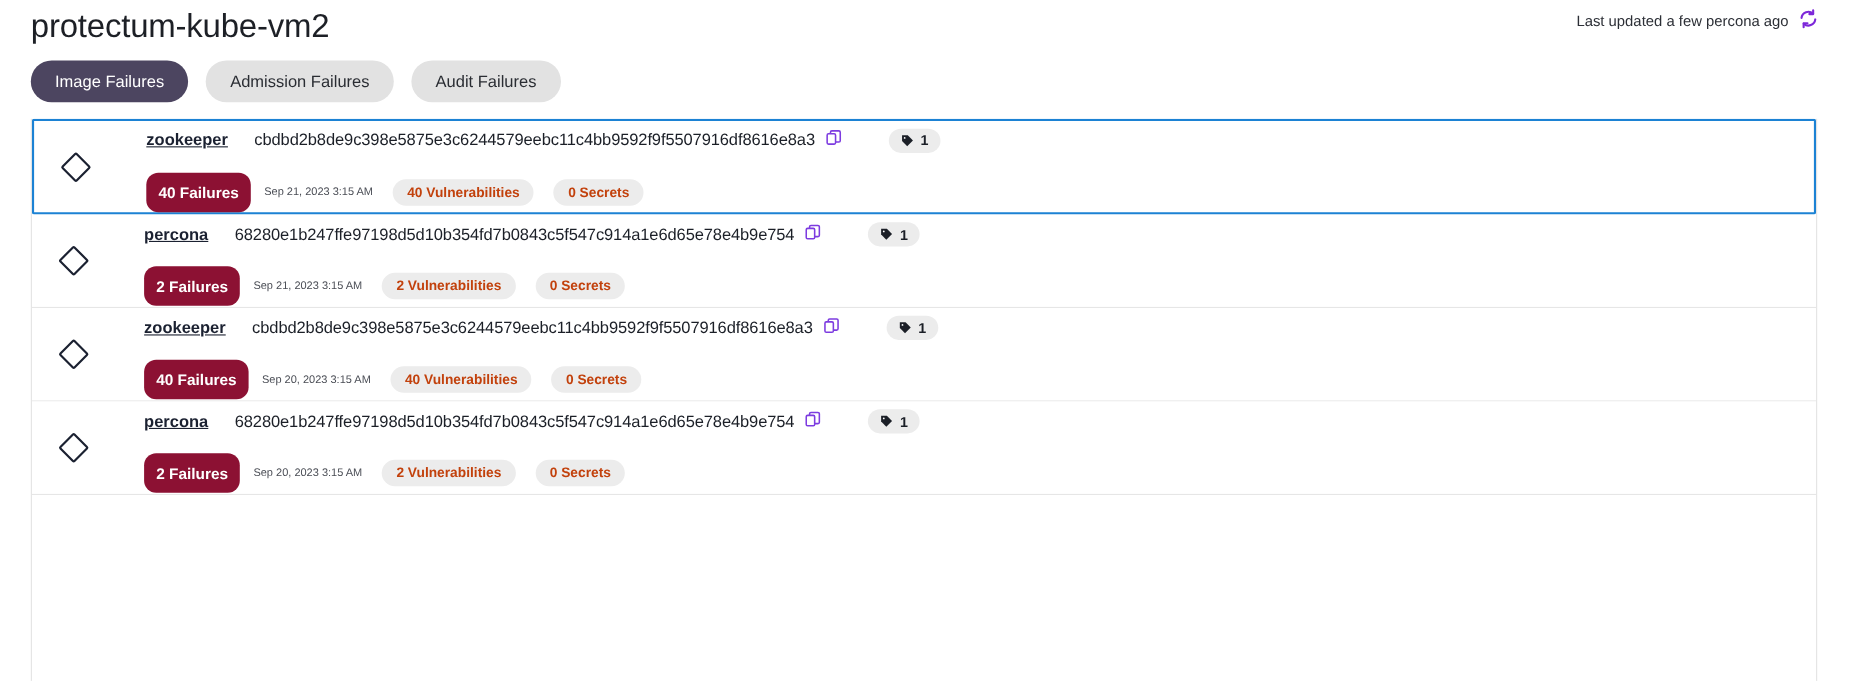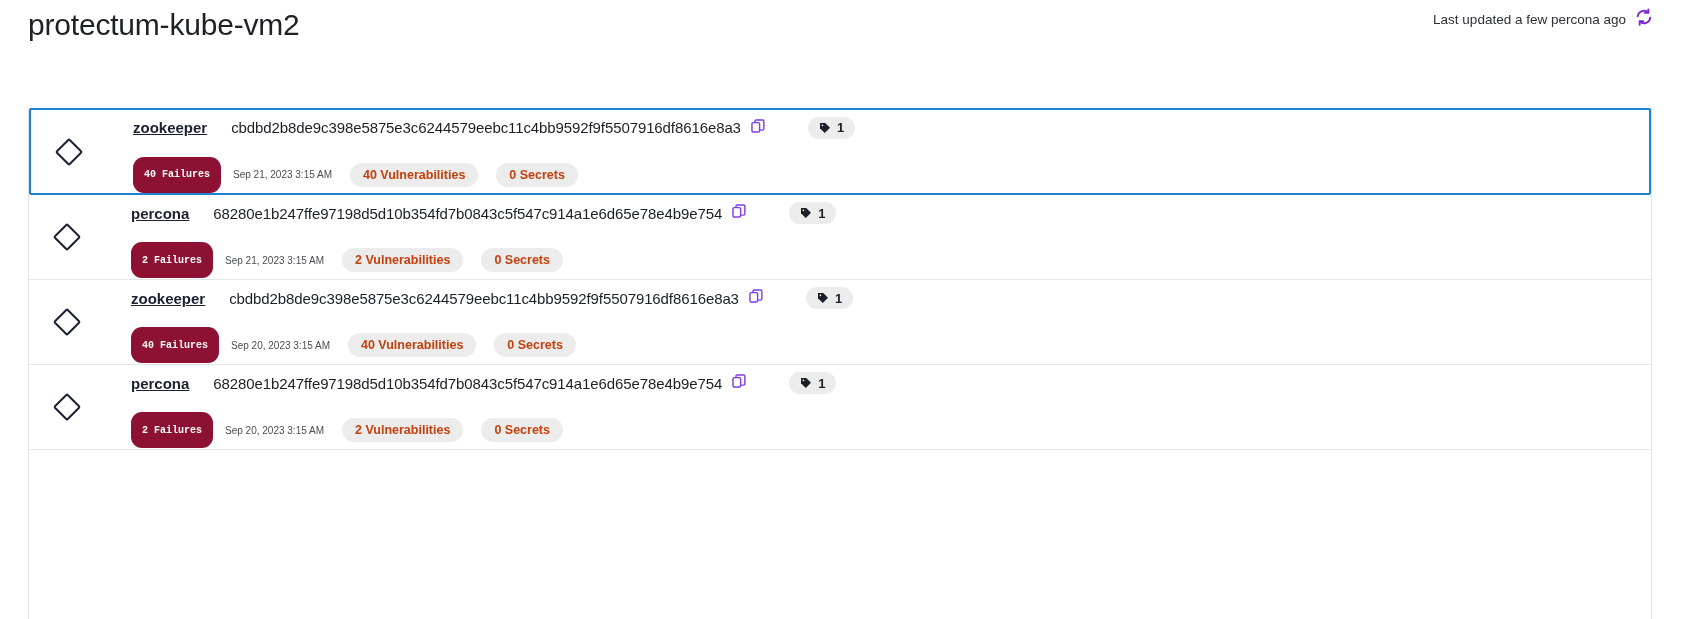--- a/index.html
+++ b/index.html
@@ -229,24 +229,23 @@
     height: 22px;
   }
   .badge-failures {
     background: #8c1133;
     color: #ffffff;
     border-radius: 11px;
     height: 21px;
     display: inline-flex;
     align-items: center;
     padding: 18px 11px;
-    font-size: 10px;
+    font-size: 14px;
     font-weight: 700;
     white-space: nowrap;
-    font-family: Liberation Mono, monospace;
   }
   .date-text {
     margin-left: 12px;
     font-size: 10px;
     color: #4a4d55;
     white-space: nowrap;
     text-align: center;
   }
   .pill {
     margin-left: 18px;
@@ -280,20 +279,25 @@
         <svg width="20" height="20" viewBox="0 0 24 24" fill="none">
           <path d="M4.5 11.2a7.5 7.5 0 0 1 12.6-4.6" stroke="#7d28d9" stroke-width="2.3" stroke-linecap="round"></path>
           <path d="M19.5 12.8a7.5 7.5 0 0 1-12.6 4.6" stroke="#7d28d9" stroke-width="2.3" stroke-linecap="round"></path>
           <path d="M17.2 2.8v4.2h-4.2" stroke="#7d28d9" stroke-width="2.3" stroke-linecap="round" stroke-linejoin="round"></path>
           <path d="M6.8 21.2V17h4.2" stroke="#7d28d9" stroke-width="2.3" stroke-linecap="round" stroke-linejoin="round"></path>
         </svg>
       </span>
     </div>
   </div>
 
+  <div class="tabs">
+    <button class="tab active">Image Failures</button>
+    <button class="tab">Admission Failures</button>
+    <button class="tab">Audit Failures</button>
+  </div>
 
   <div class="card">
 
 
     <div class="list">
 
       <div class="row selected">
         <div class="row-diamond">
           <span class="diamond"></span>
         </div>

